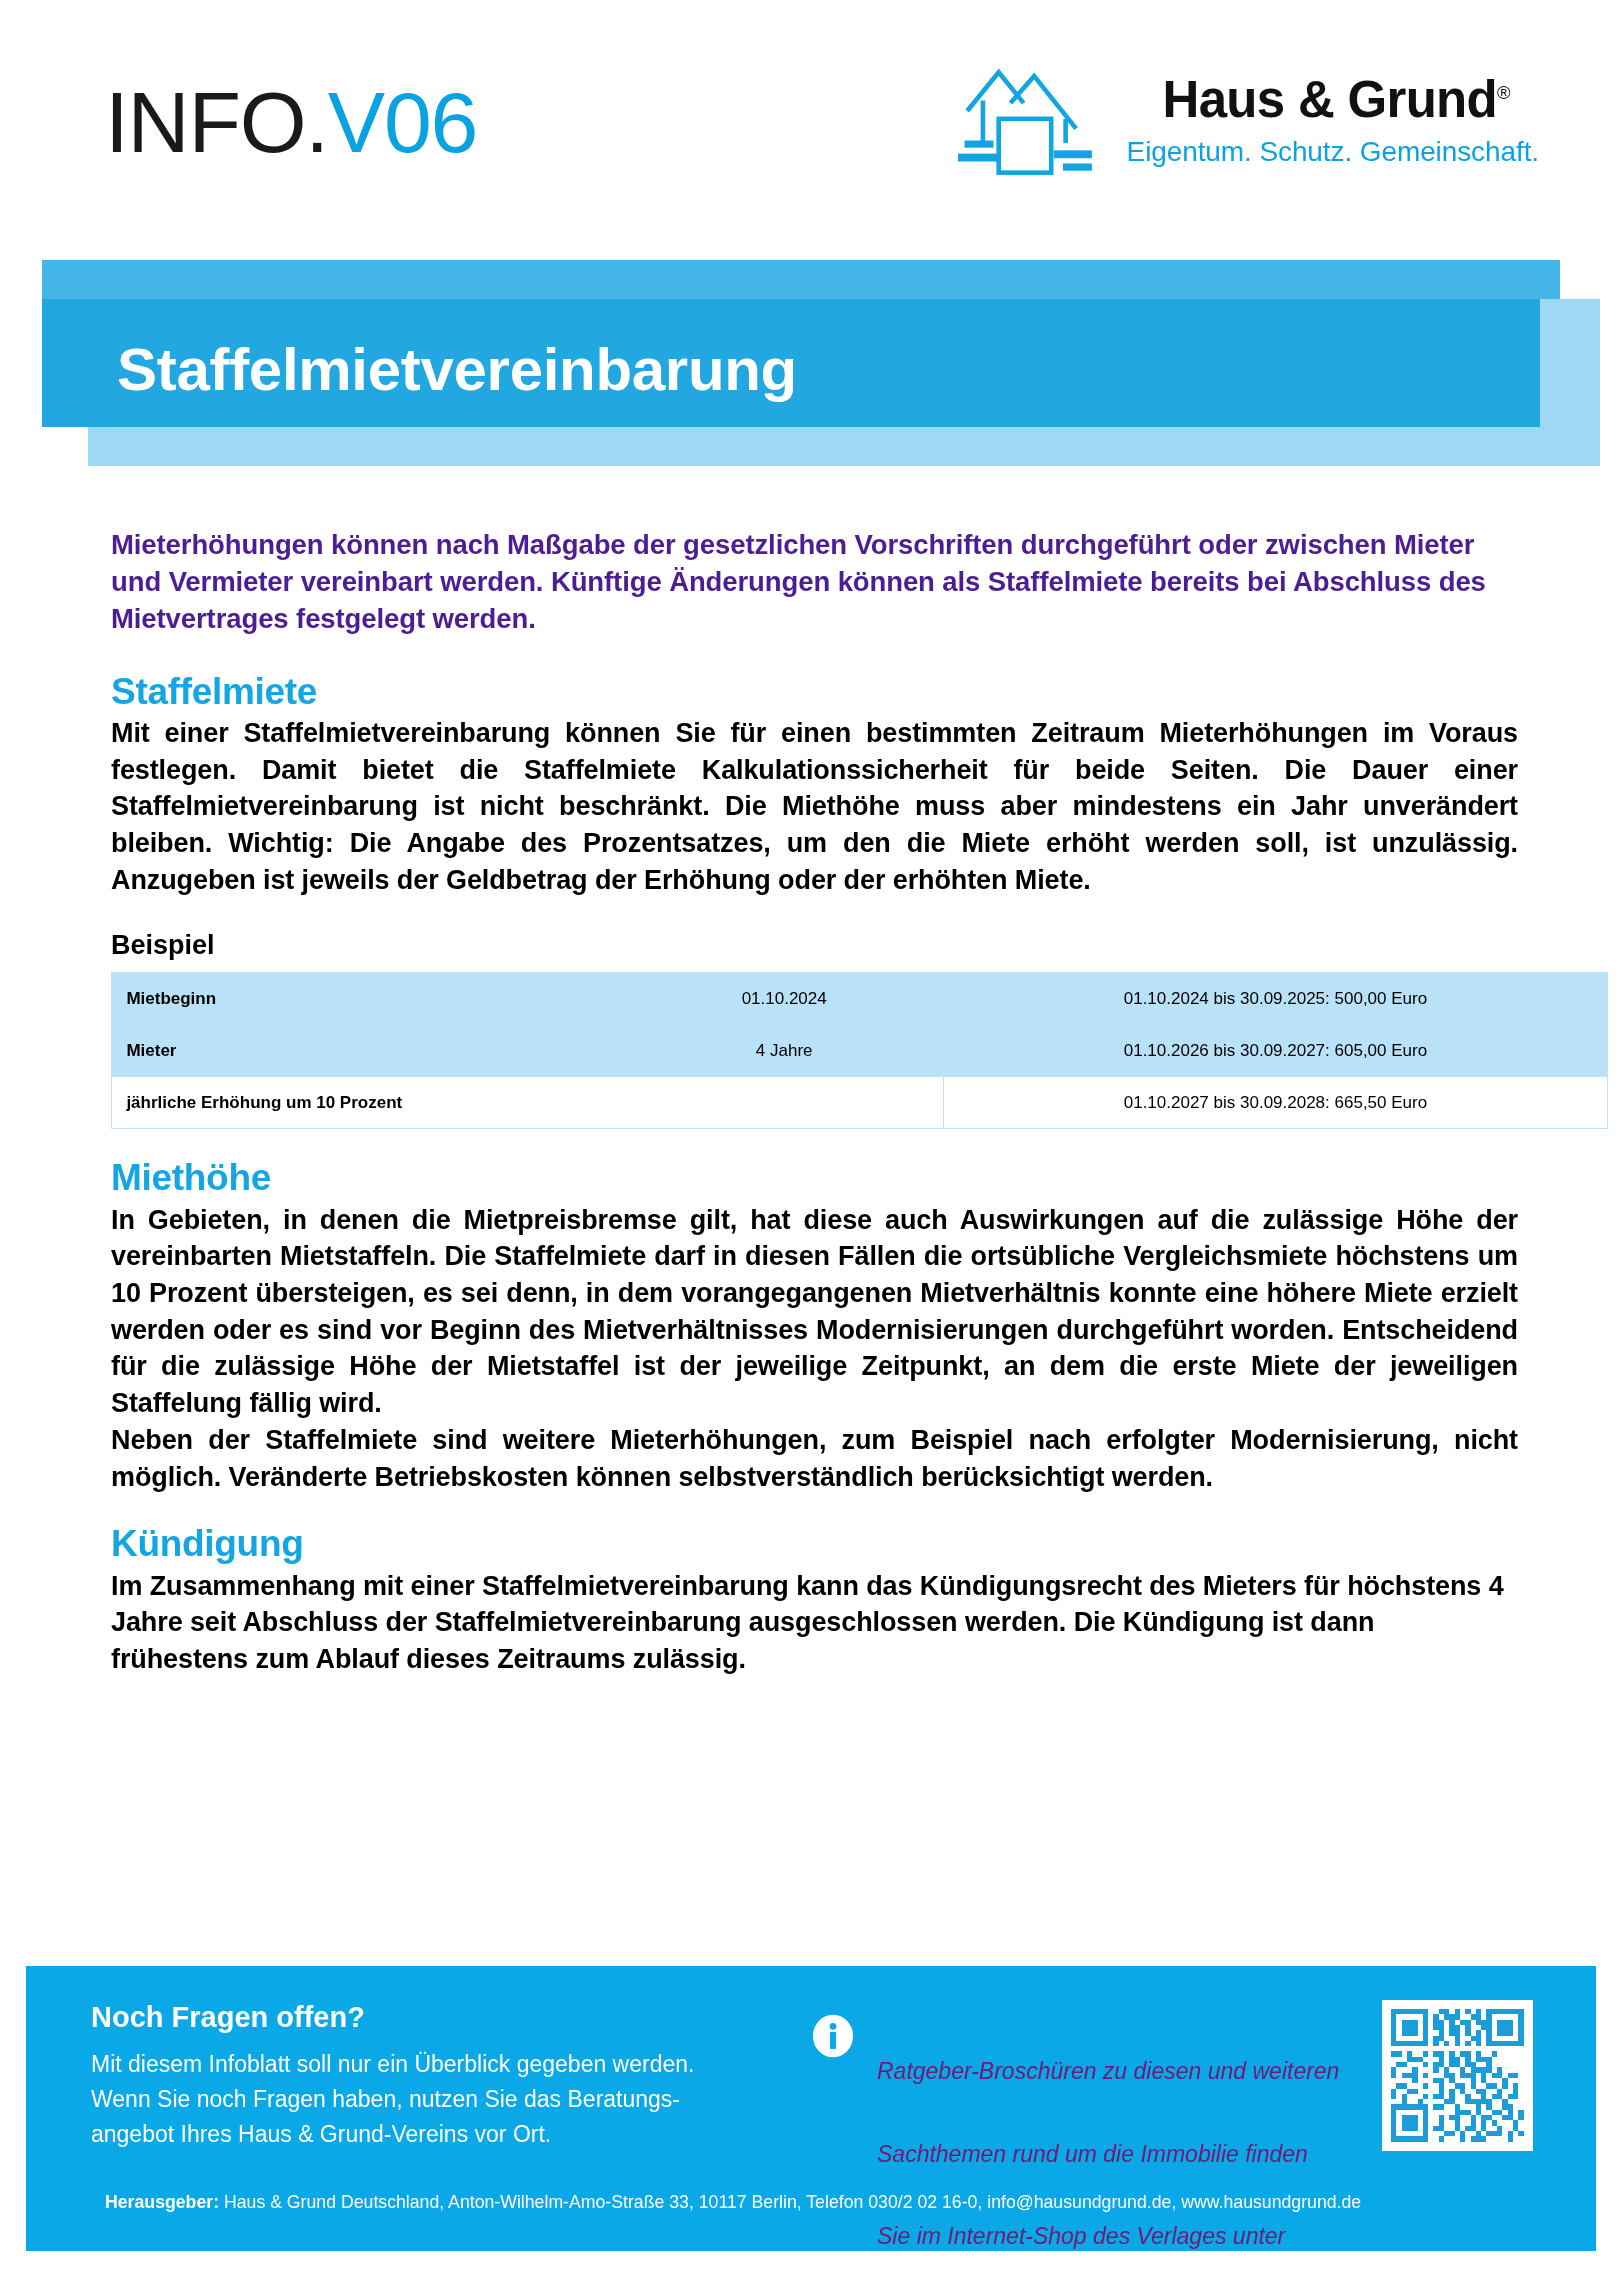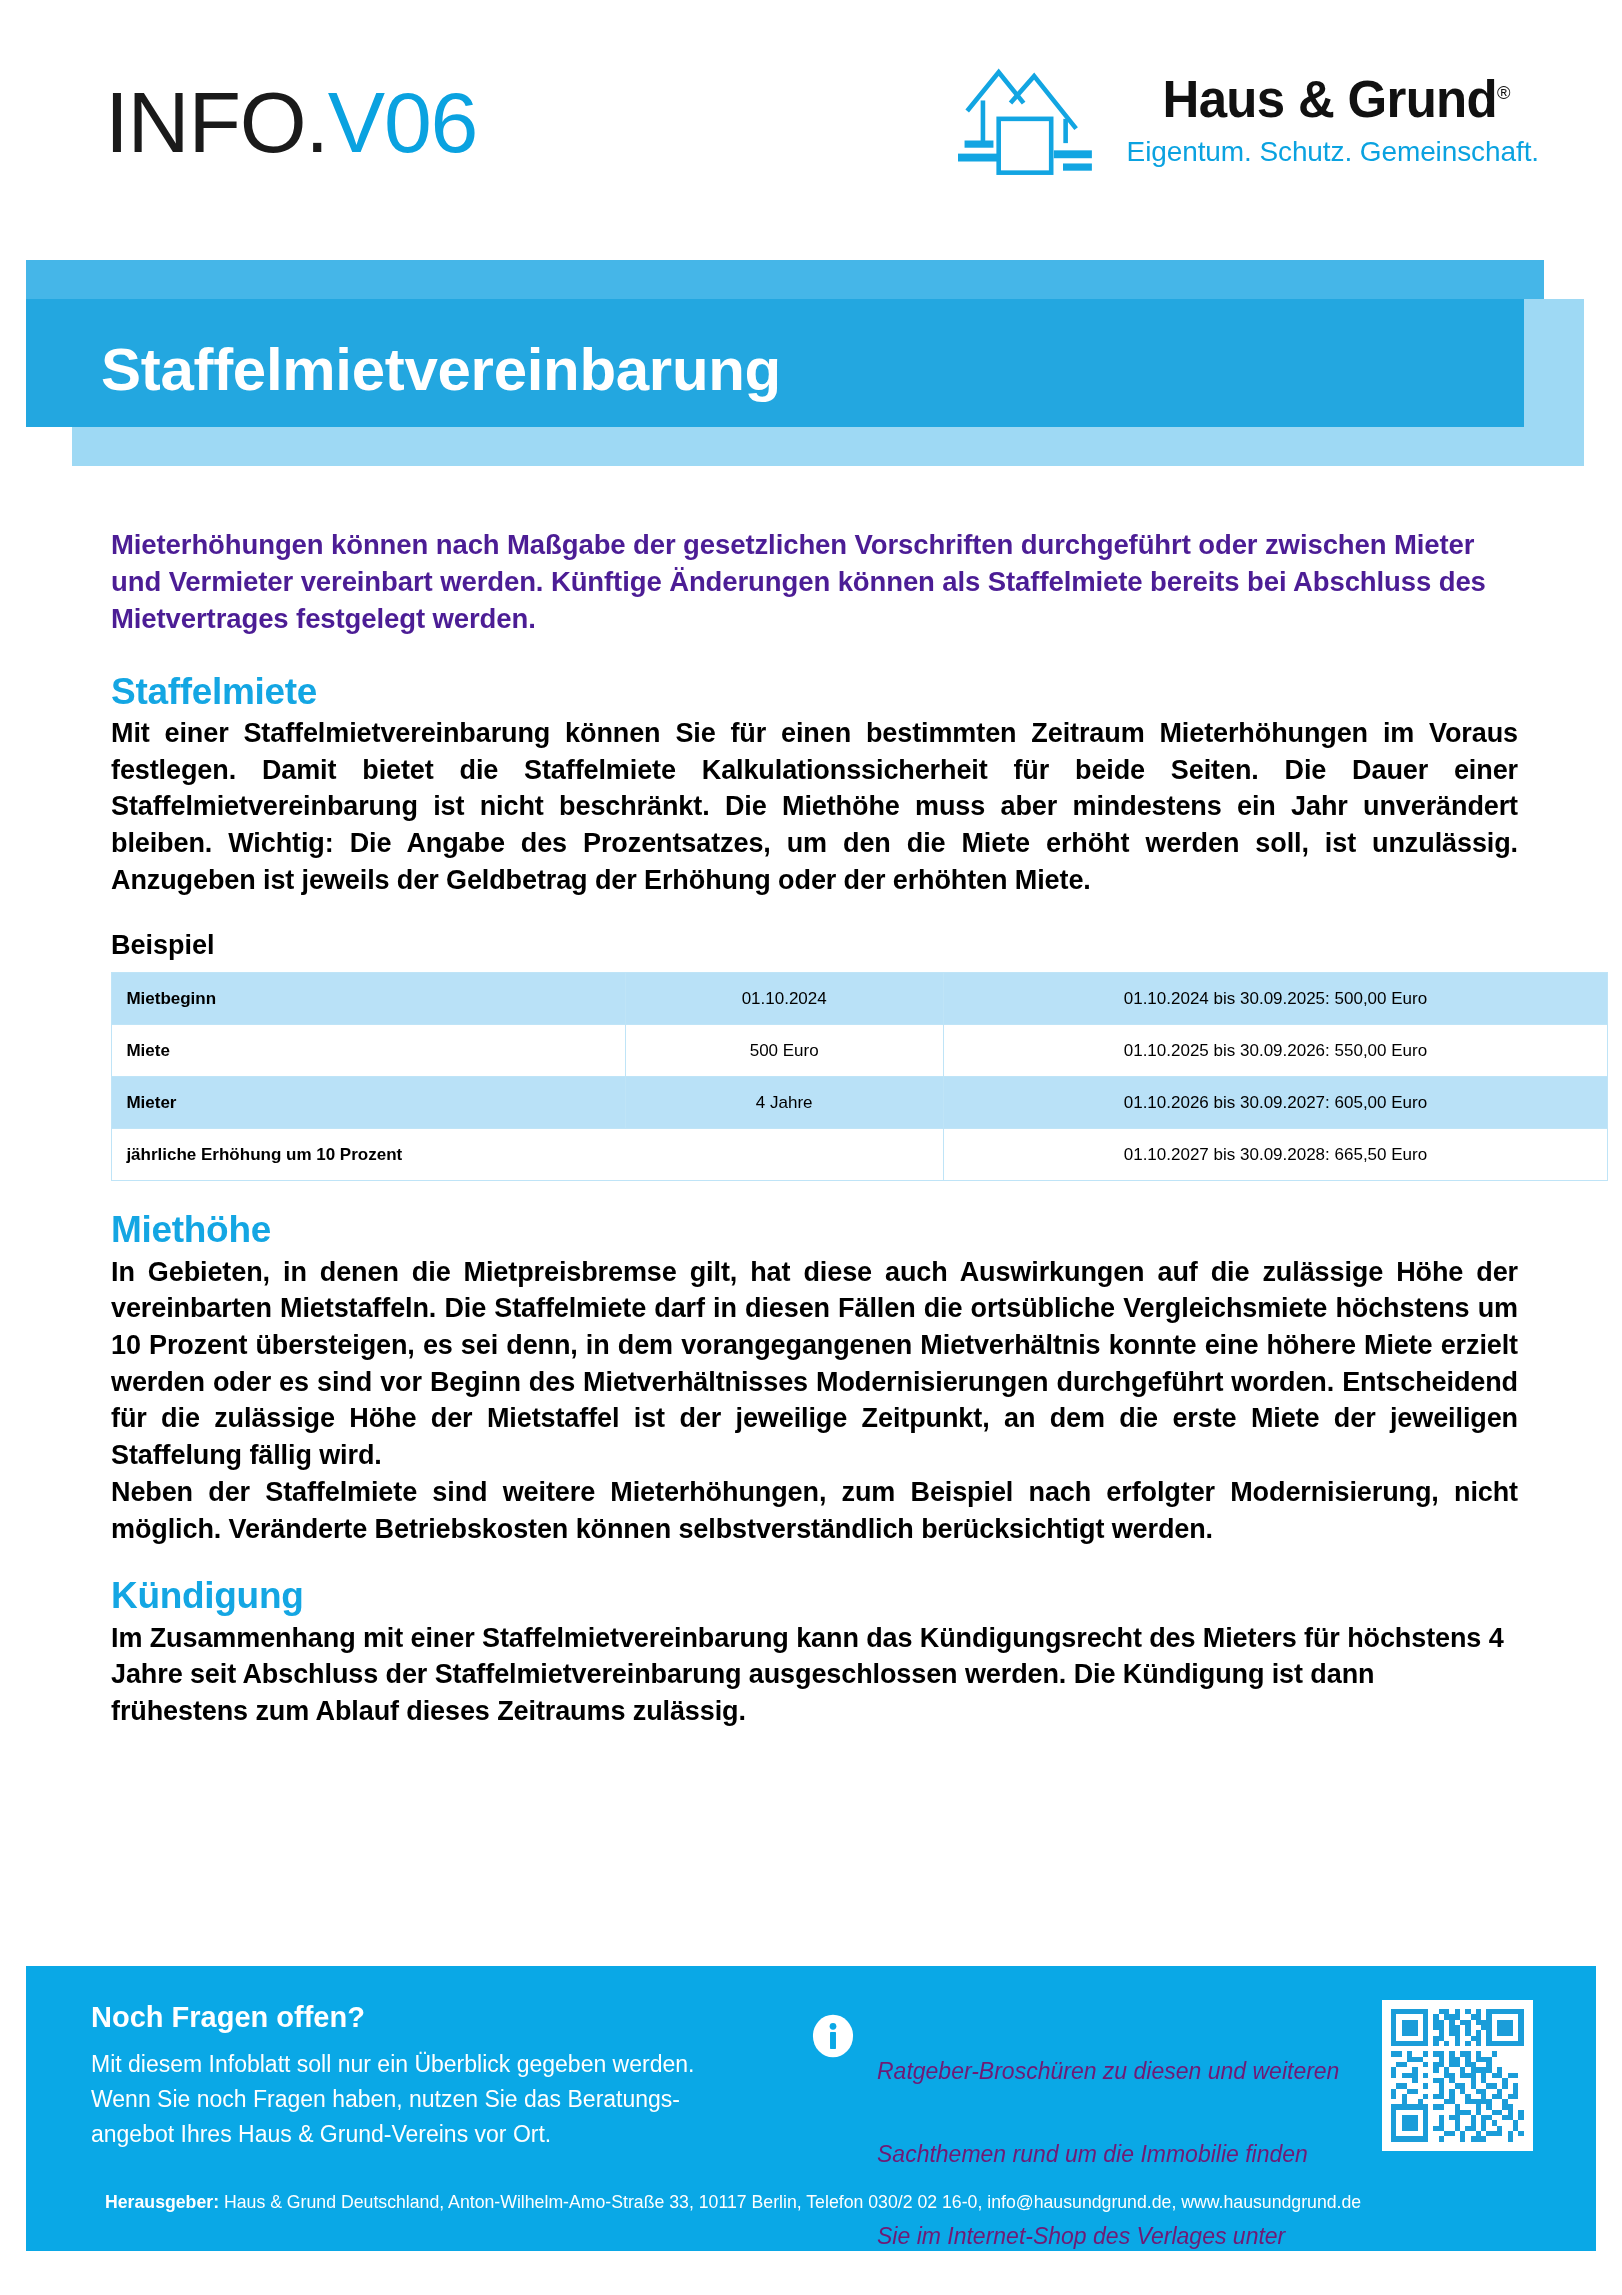--- a/index.html
+++ b/index.html
@@ -64,21 +64,21 @@
     font-size: 28px;
     color: #0aa2e0;
     font-weight: 400;
     letter-spacing: -0.1px;
     white-space: nowrap;
   }
 
   
   .banner-area {
     position: absolute;
-    left: 0;
+    left: 16px;
     top: 260px;
     width: 1319px;
     height: 216px;
     text-align: center;
   }
   .banner-top-band {
     position: absolute;
     left: 26px; top: 0;
     width: 1518px;
     height: 79px;
@@ -301,25 +301,20 @@
   <h2 class="section-head">Staffelmiete</h2>
   <p class="body-text">Mit einer Staffelmietvereinbarung können Sie für einen bestimmten Zeitraum Mieterhöhungen im Voraus festlegen. Damit bietet die Staffelmiete Kalkulationssicherheit für beide Seiten. Die Dauer einer Staffelmietvereinbarung ist nicht beschränkt. Die Miethöhe muss aber mindestens ein Jahr unverändert bleiben. Wichtig: Die Angabe des Prozentsatzes, um den die Miete erhöht werden soll, ist unzulässig. Anzugeben ist jeweils der Geldbetrag der Erhöhung oder der erhöhten Miete.</p>
 
   <div class="example-label">Beispiel</div>
   <table class="example-table">
     <tbody>
       <tr class="alt">
         <td class="c-label">Mietbeginn</td>
         <td class="c-value">01.10.2024</td>
         <td class="c-detail">01.10.2024 bis 30.09.2025: 500,00 Euro</td>
-      </tr>
-      <tr class="plain">
-        <td class="c-label">Miete</td>
-        <td class="c-value">500 Euro</td>
-        <td class="c-detail">01.10.2025 bis 30.09.2026: 550,00 Euro</td>
       </tr>
       <tr class="alt">
         <td class="c-label">Mieter</td>
         <td class="c-value">4 Jahre</td>
         <td class="c-detail">01.10.2026 bis 30.09.2027: 605,00 Euro</td>
       </tr>
       <tr class="plain">
         <td class="c-label" colspan="2">jährliche Erhöhung um 10 Prozent</td>
         <td class="c-detail">01.10.2027 bis 30.09.2028: 665,50 Euro</td>
       </tr>

